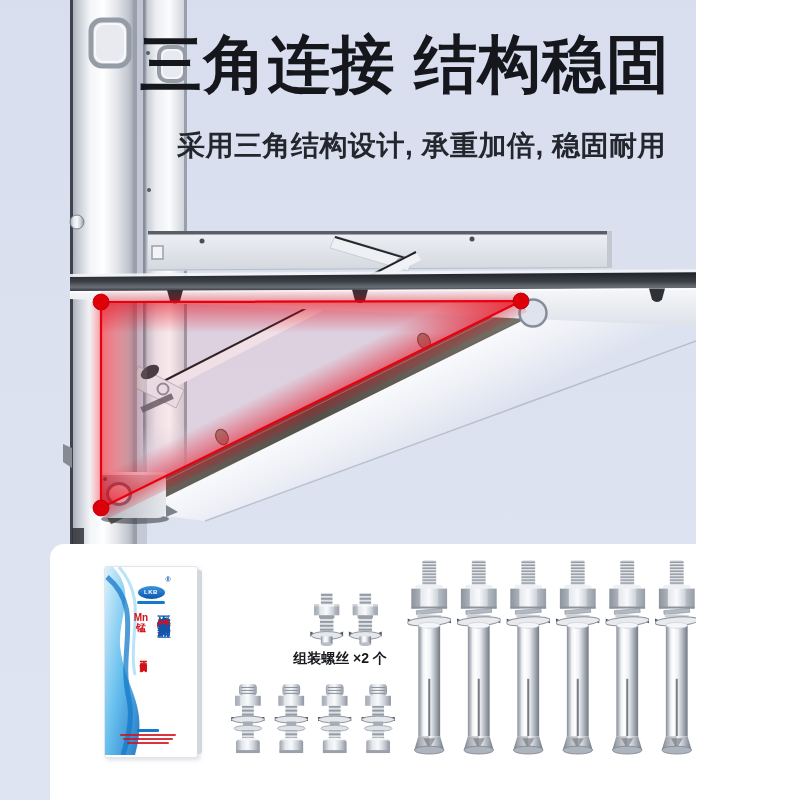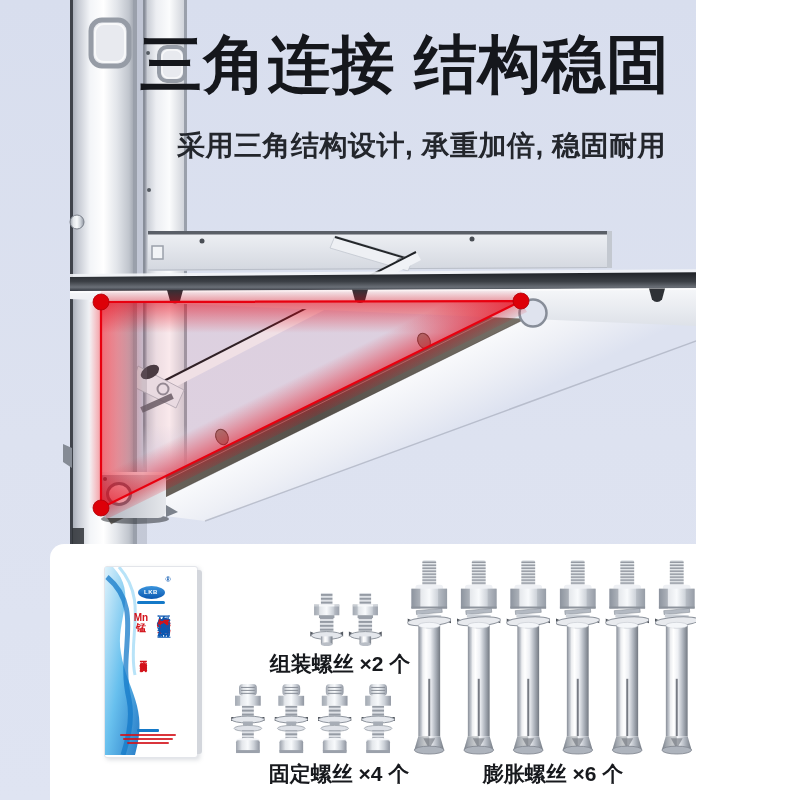--- a/index.html
+++ b/index.html
@@ -4,21 +4,21 @@
 <style>
   html,body{margin:0;padding:0;}
   body{font-family:"Liberation Sans","DejaVu Sans",sans-serif;}
   .stage{position:relative;width:696px;height:800px;overflow:hidden;background:linear-gradient(180deg,#d8deee 0%,#dde2f0 55%,#dfe4f2 100%);}
   .photo{position:absolute;left:0;top:0;width:800px;height:545px;display:block;}
   .headline{position:absolute;top:22px;right:26px;font-size:63px;font-weight:900;letter-spacing:1px;color:#15171c;white-space:nowrap;}
   .subline{position:absolute;right:30px;font-size:28px;font-weight:700;letter-spacing:.5px;color:#23262c;white-space:nowrap;margin-left:32px;}
   .subline.l1{top:127px;}
   .subline.l2{top:163px;}
   .panel{position:absolute;left:50px;top:544px;width:702px;height:256px;background:#ffffff;border-radius:14px 14px 0 0;}
-  .plabel{position:absolute;transform:translateX(-50%);font-size:21px;font-weight:700;color:#17191d;white-space:nowrap;}
+  .plabel{position:absolute;transform:translateX(-50%);font-size:14px;font-weight:700;color:#17191d;white-space:nowrap;}
   .screws{position:absolute;display:block;}
   
   .test-box{position:absolute;left:54px;top:22px;width:92px;height:190px;background:#ffffff;border:1px solid #e3e5ea;border-radius:3px;box-shadow:2px 2px 4px rgba(120,128,145,.25);}
   .box-side{position:absolute;right:-5px;top:3px;width:5px;height:184px;background:#d3d6dc;border-radius:0 3px 3px 0;}
   .swirl{position:absolute;left:0;top:0;width:92px;height:188px;}
   .brand-row{position:absolute;left:0;right:0;top:13px;text-align:center;}
   .logo-oval{display:inline-block;width:27px;height:13px;border-radius:50%;background:linear-gradient(180deg,#3b95dd,#0b57b0);color:#fff;font-size:6px;font-weight:700;line-height:13px;letter-spacing:.5px;}
   .reg{position:absolute;top:-4px;margin-left:1px;font-size:7px;color:#0b57b0;font-weight:700;}
   .brand-line{width:28px;height:3px;background:#1479c8;border-radius:2px;margin:2px auto 0;}
   .mn{position:absolute;left:26px;top:46px;width:20px;text-align:center;color:#d3121a;font-weight:800;font-size:10px;line-height:10px;}
@@ -339,26 +339,24 @@
         <use href="#sym-asm" xlink:href="#sym-asm" x="40" y="0" width="36" height="58"></use>
       </svg>
     <div class="plabel" style="left:290px;top:106px;">组装螺丝 ×2 个</div>
 
     <svg class="screws" style="left:180px;top:140px;width:166px;height:73px;" viewBox="0 0 166 74">
         <use href="#sym-fix" xlink:href="#sym-fix" x="0" y="0" width="34" height="74"></use>
         <use href="#sym-fix" xlink:href="#sym-fix" x="44" y="0" width="34" height="74"></use>
         <use href="#sym-fix" xlink:href="#sym-fix" x="88" y="0" width="34" height="74"></use>
         <use href="#sym-fix" xlink:href="#sym-fix" x="132" y="0" width="34" height="74"></use>
       </svg>
-    <div class="plabel" style="left:289px;top:216px;">固定螺丝 ×4 个</div>
 
     <svg class="screws" style="left:356px;top:16px;width:294px;height:198px;" viewBox="0 0 294 200">
         <use href="#sym-exp" xlink:href="#sym-exp" x="0" y="0" width="44" height="200"></use>
         <use href="#sym-exp" xlink:href="#sym-exp" x="50" y="0" width="44" height="200"></use>
         <use href="#sym-exp" xlink:href="#sym-exp" x="100" y="0" width="44" height="200"></use>
         <use href="#sym-exp" xlink:href="#sym-exp" x="150" y="0" width="44" height="200"></use>
         <use href="#sym-exp" xlink:href="#sym-exp" x="200" y="0" width="44" height="200"></use>
         <use href="#sym-exp" xlink:href="#sym-exp" x="250" y="0" width="44" height="200"></use>
       </svg>
-    <div class="plabel" style="left:503px;top:216px;">膨胀螺丝 ×6 个</div>
 
   </div>
 </div>
 
 </body></html>

